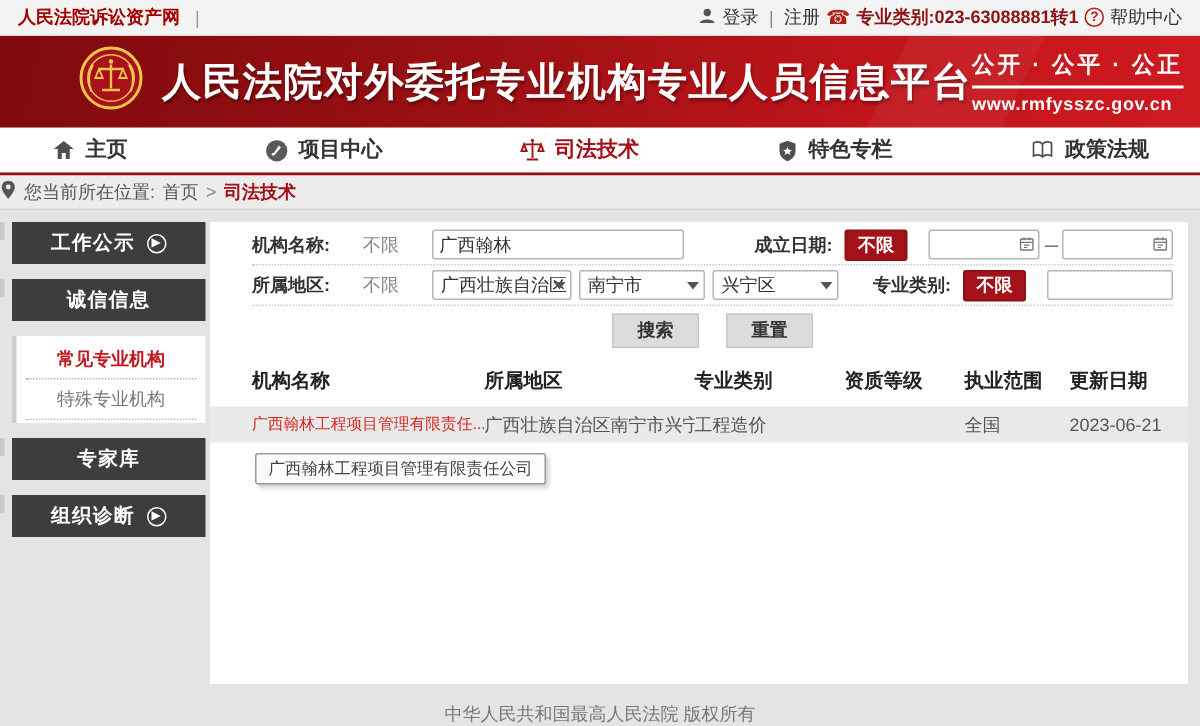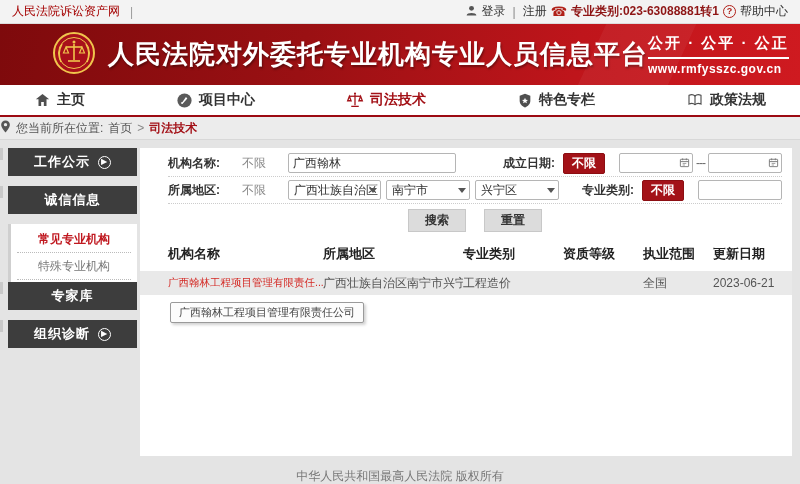--- a/index.html
+++ b/index.html
@@ -6,21 +6,21 @@
   html, body {
     width: 800px; height: 484px; overflow: hidden;
     font-family: "Liberation Sans", "DejaVu Sans", sans-serif;
     background: #e4e4e4;
   }
   
   .topbar {
     height: 24px; background: #f3f3f3; border-bottom: 1px solid #ddd;
     display: flex; align-items: center; padding: 0 12px; font-size: 12px;
   }
-  .topbar .site-name { color: #a40000; font-weight: normal; }
+  .topbar .site-name { color: #a40000; font-weight: bold; }
   .topbar .sep { color: #999; margin-left: 10px; }
   .topbar .right { margin-left: auto; display: flex; align-items: center; gap: 4px; color: #333; }
   .topbar .grp { display: flex; align-items: center; gap: 4px; }
   .topbar .pipe { color: #888; margin: 0 3px; }
   .hotline { color: #8e1515; font-weight: bold; }
   .qicon {
     display: inline-block; width: 13px; height: 13px; border: 1.5px solid #b02018;
     border-radius: 50%; color: #b02018; font-size: 9px; font-weight: bold;
     text-align: center; line-height: 11px;
   }
@@ -72,21 +72,21 @@
   .s-item::before {
     content: ""; position: absolute; left: -8px; top: 0; width: 3px; height: 12px; background: #c9c9c9;
   }
   .s-item.active { background: #a31216; }
   .s-circ {
     width: 13px; height: 13px; border: 1px solid #fff; border-radius: 50%;
     display: inline-flex; align-items: center; justify-content: center;
     font-size: 8px; line-height: 1; font-weight: bold; color: #fff;
   }
   .s-sub {
-    background: #fff; border-left: 3px solid #cfcfcf; padding: 2px 6px;
+    background: #fff; margin-bottom: 10px; border-left: 3px solid #cfcfcf; padding: 2px 6px;
   }
   .s-sub-item {
     height: 27px; line-height: 27px; text-align: center; font-size: 12px; color: #777;
     border-bottom: 1px dotted #bbb; cursor: pointer;
   }
   .s-sub-item.active { color: #c01920; font-weight: bold; }
   
   .panel { flex: 1; background: #fff; height: 308px; padding: 2px 10px 0 28px; }
   .f-row {
     display: flex; align-items: center; height: 27px; border-bottom: 1px dotted #ccc; font-size: 12px;

